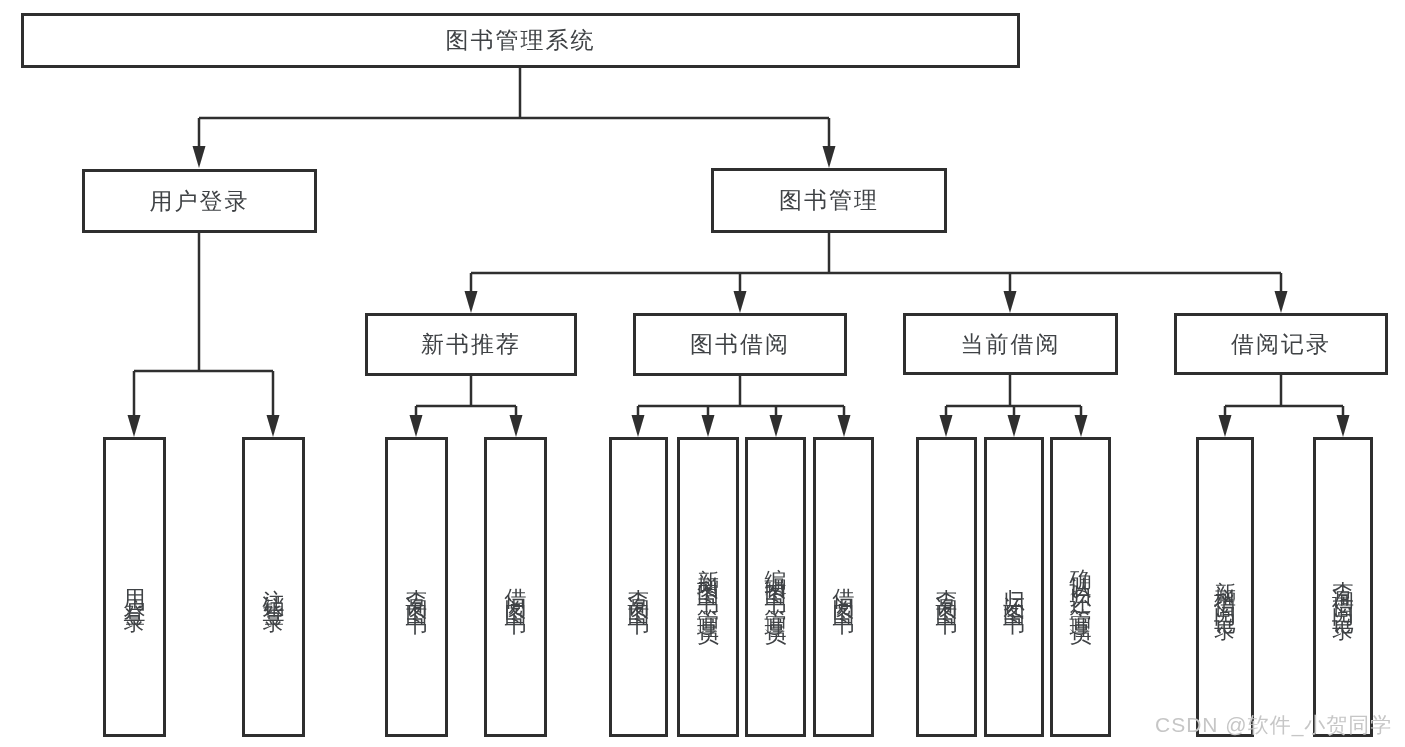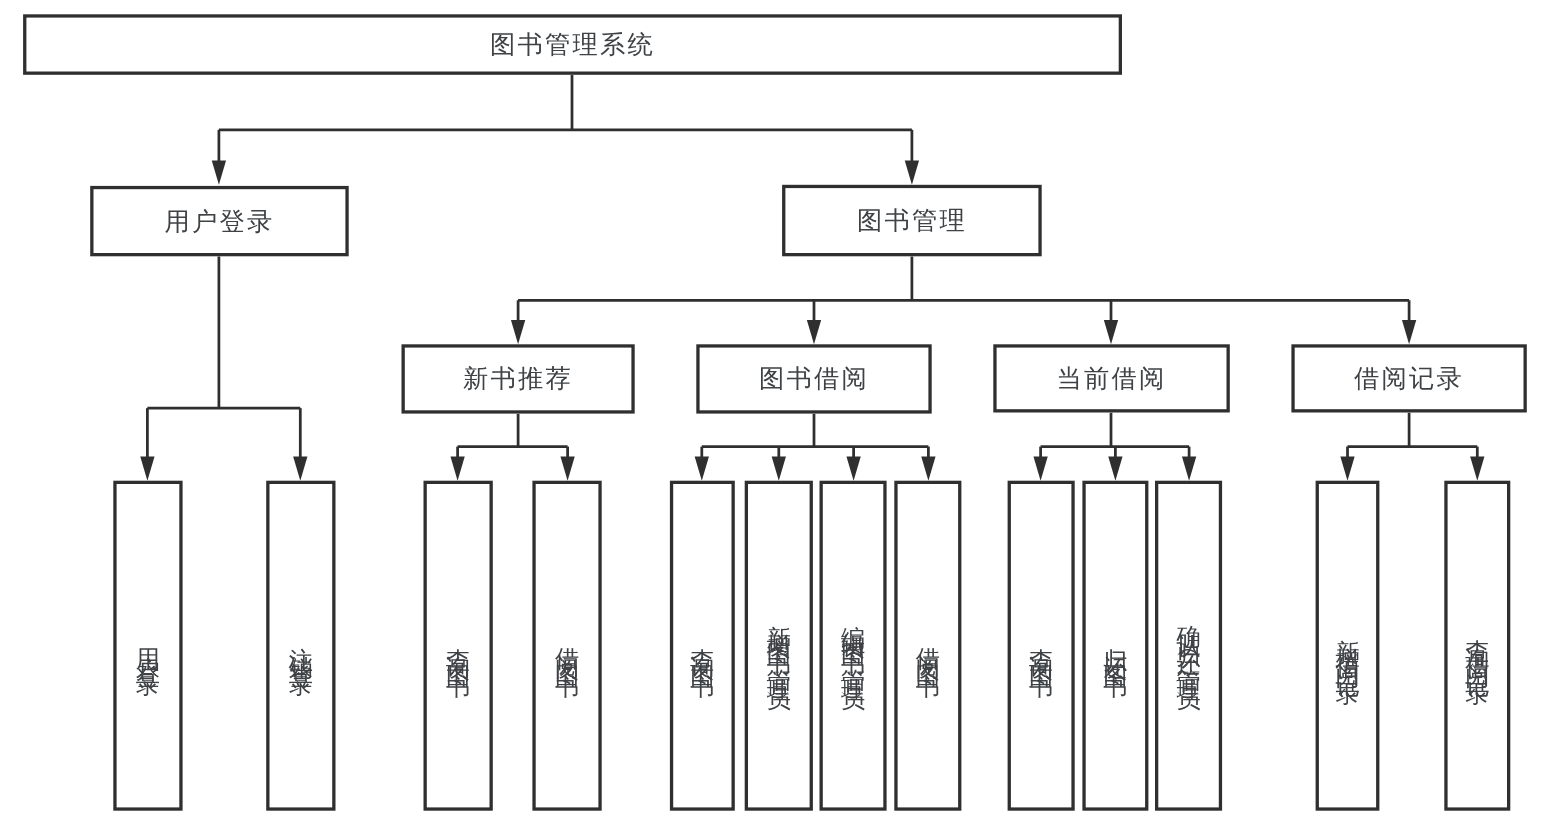--- a/index.html
+++ b/index.html
@@ -170,13 +170,14 @@
     <span>确认归还（管理员）</span>
     </div>
 
   <div class="vbox" style="left:1196px;width:58px;">
     <span>新增借阅记录</span>
     </div>
   <div class="vbox" style="left:1313px;width:60px;">
     <span>查询借阅记录</span>
     </div>
 
+  <div id="watermark">CSDN @软件_小贺同学</div>
 </div>
 
 </body></html>

